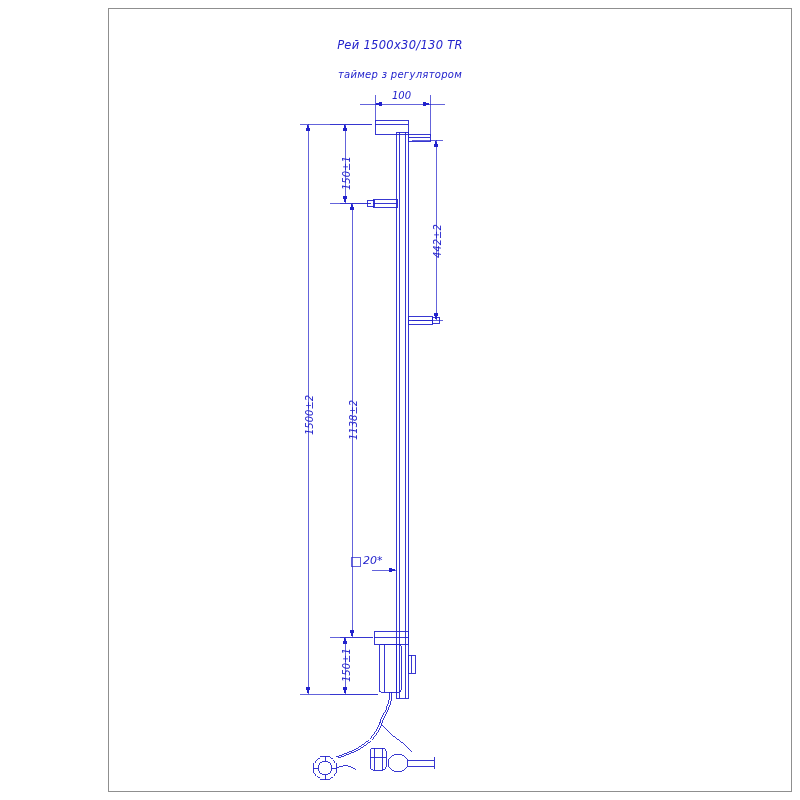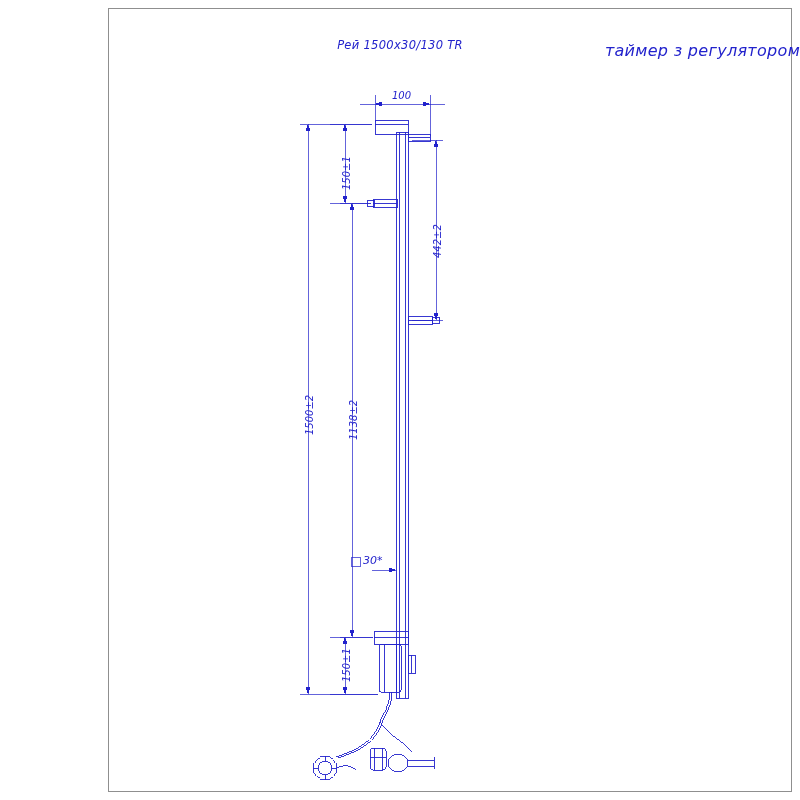--- a/index.html
+++ b/index.html
@@ -25,21 +25,21 @@
     position:absolute;
     left:0;right:0;
     text-align:center;
     color:#2222cc;
     font-style:italic;
     font-family:"DejaVu Sans",sans-serif;
     letter-spacing:.3px;
     white-space:nowrap;
   }
   #title1{top:38px;font-size:11.5px;}
-  #title2{top:41px;font-size:16px;text-align:right;}
+  #title2{top:69px;font-size:10px;}
 
   svg#draw{position:absolute;left:0;top:0;width:800px;height:800px;}
   .dim-txt{
     position:absolute;
     color:#2222cc;
     font-size:10px;
     font-style:italic;
     font-family:"DejaVu Sans",sans-serif;
     white-space:nowrap;
   }
@@ -187,15 +187,15 @@
   <div class="dim-txt rot" style="left:341px;top:190px;">150±1</div>
 
   <div class="dim-txt rot" style="left:432px;top:258px;">442±2</div>
 
   <div class="dim-txt rot" style="left:304px;top:435px;">1500±2</div>
 
   <div class="dim-txt rot" style="left:348px;top:440px;">1138±2</div>
 
   <div class="dim-txt rot" style="left:341px;top:682px;">150±1</div>
 
-  <div class="dim-txt" style="left:363px;top:554px;font-size:11px;">30*</div>
+  <div class="dim-txt" style="left:363px;top:554px;font-size:11px;">20*</div>
 
 </div>
 
 </body></html>

